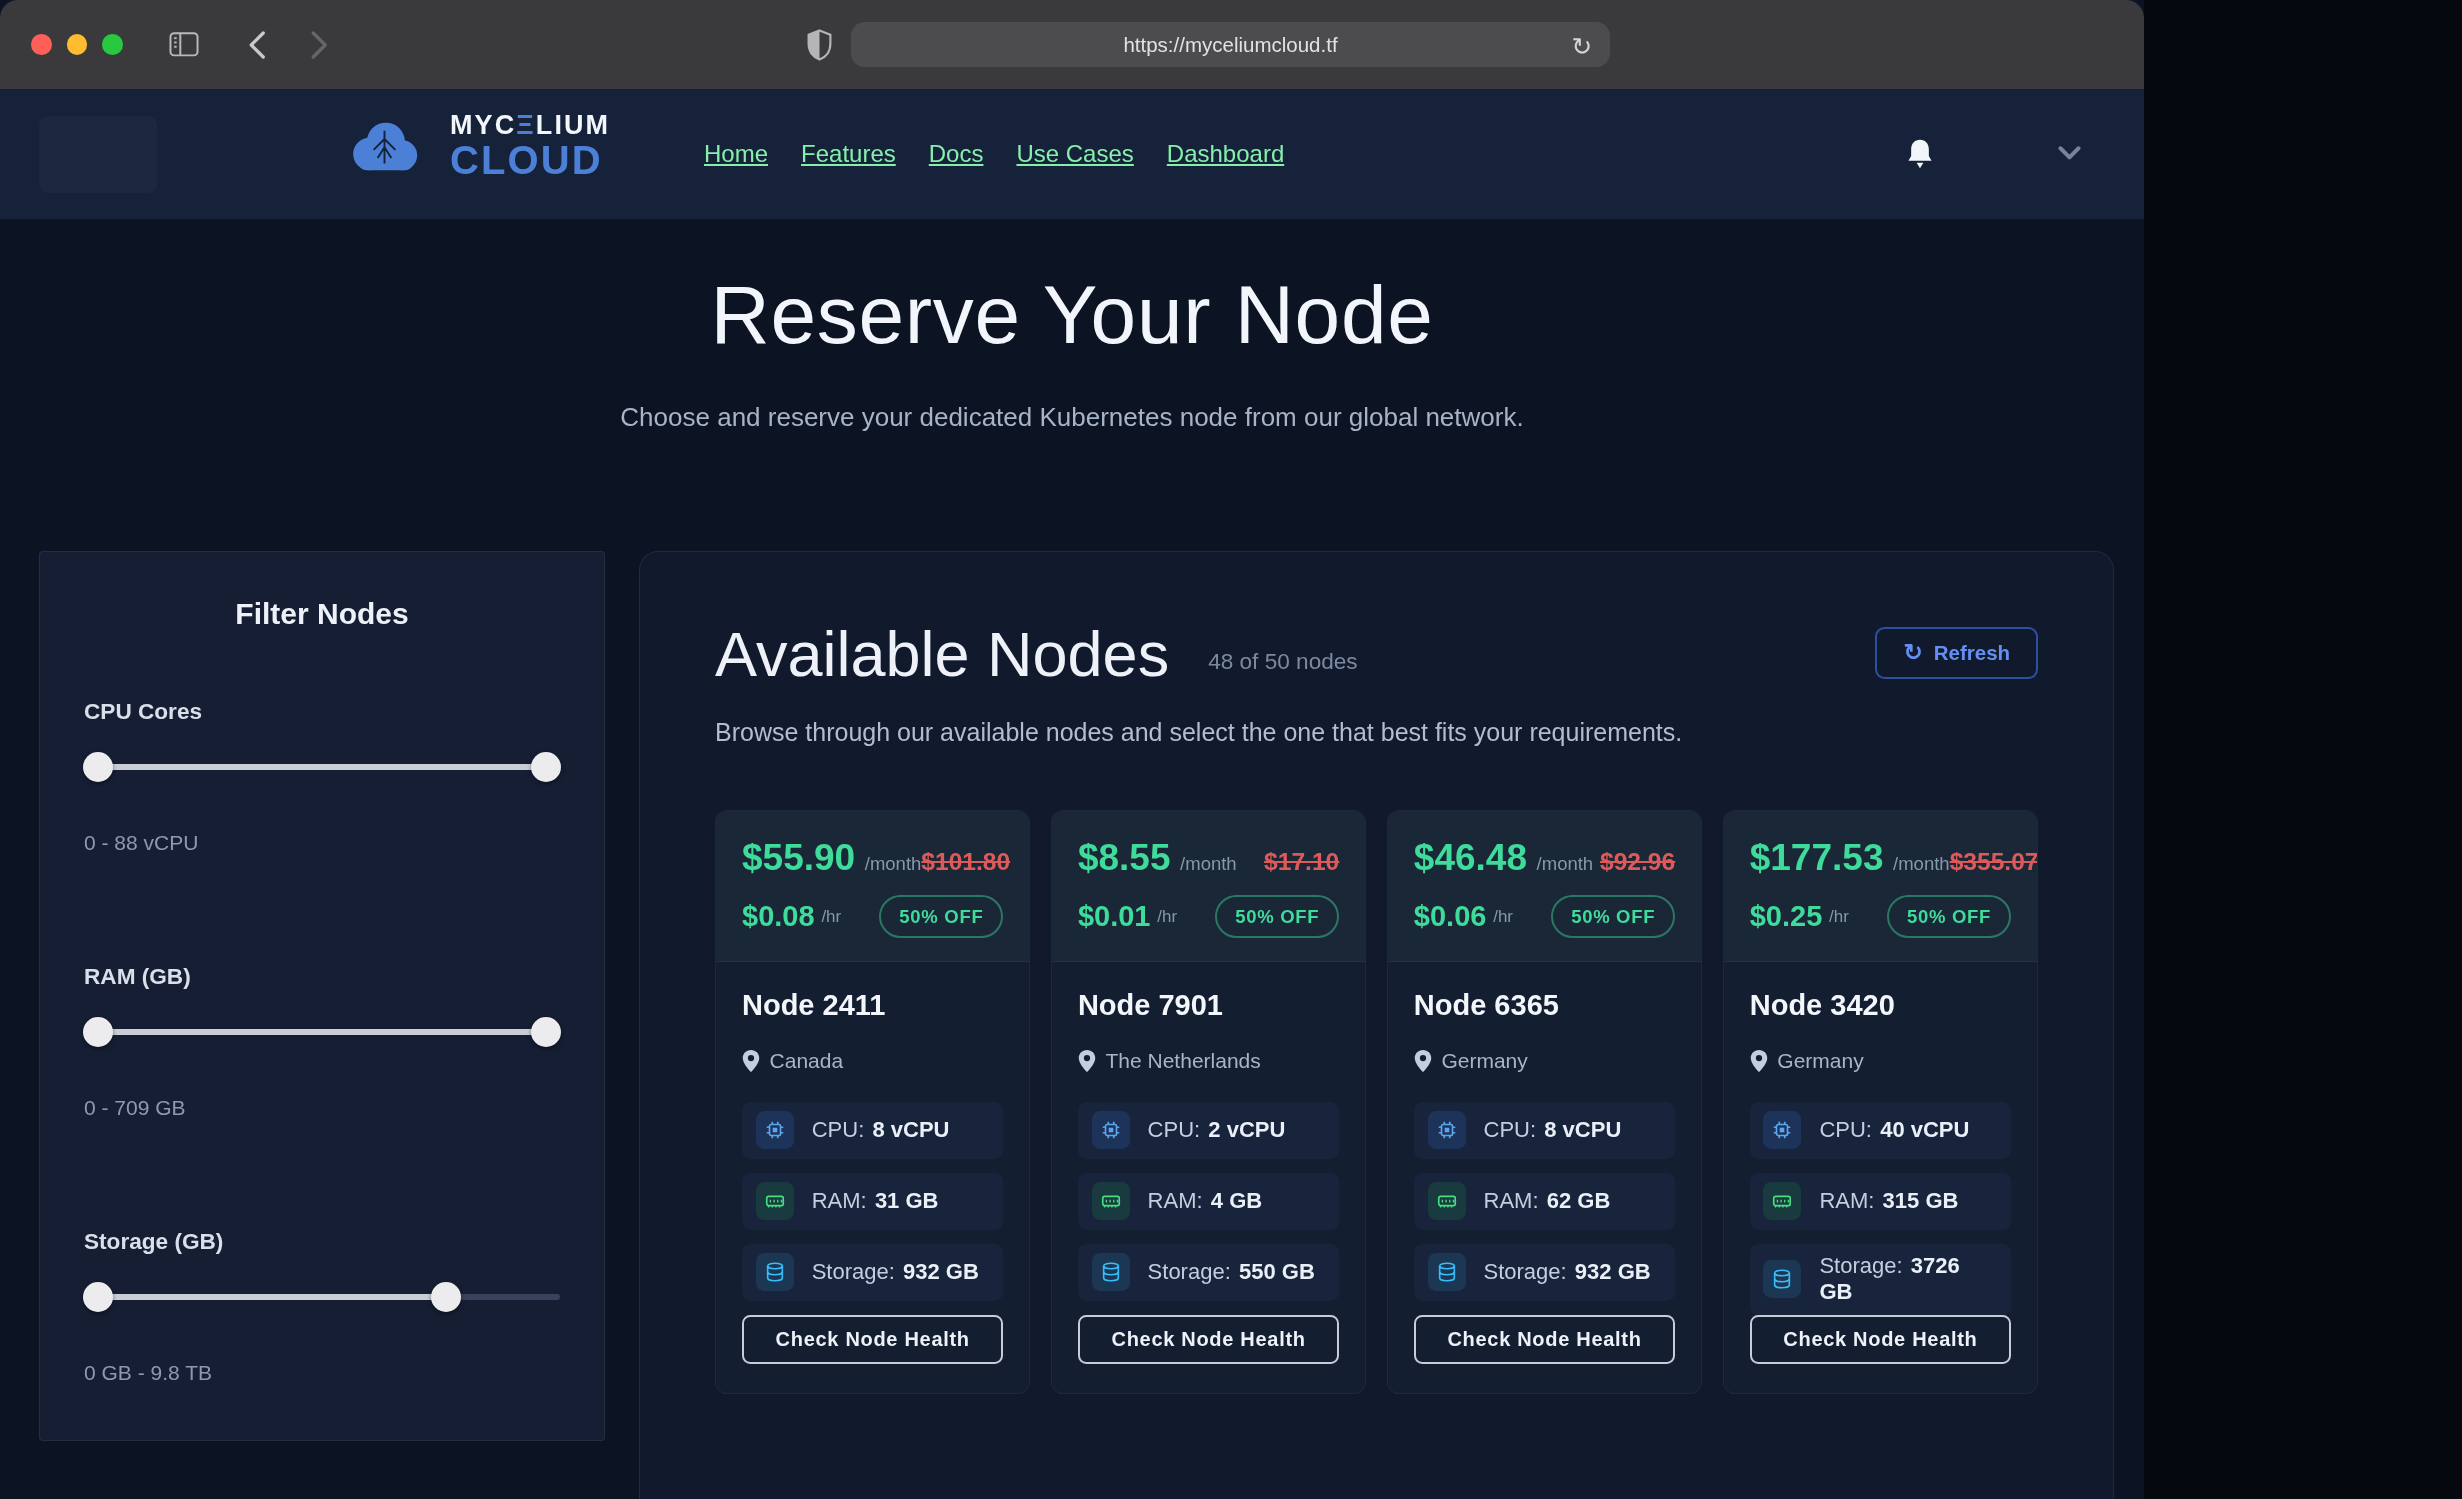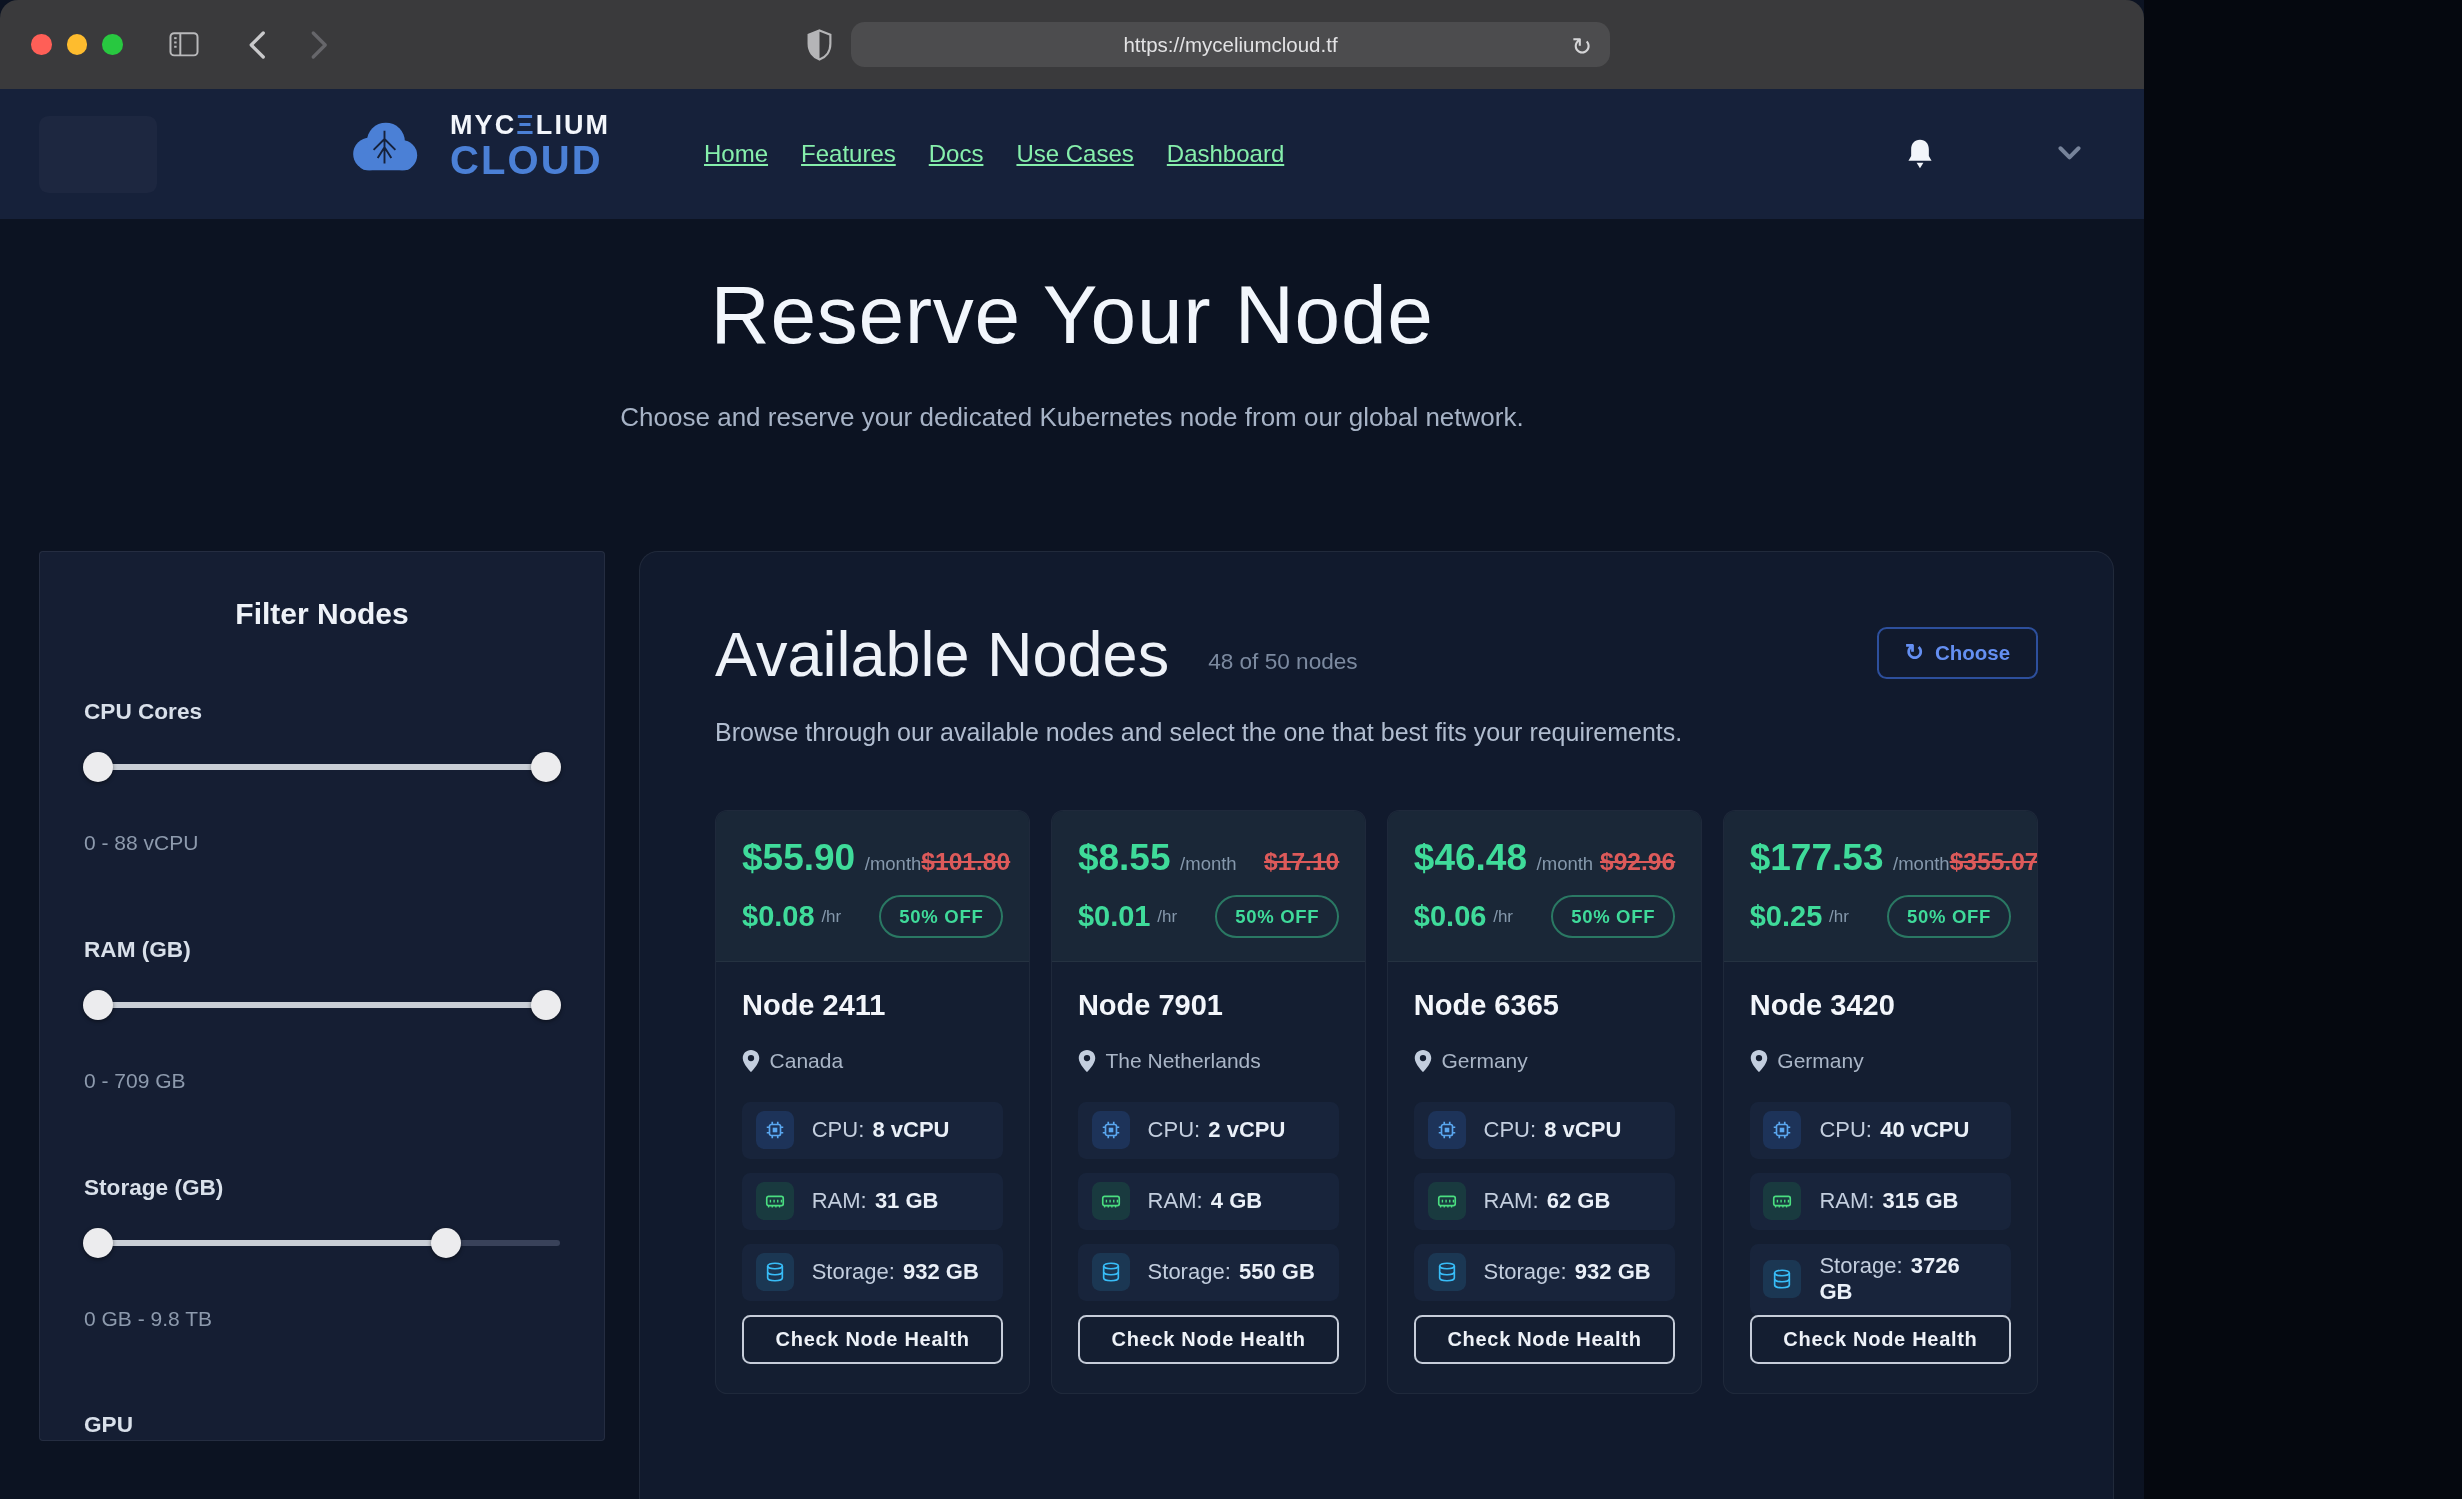--- a/index.html
+++ b/index.html
@@ -49,21 +49,21 @@
 
   
   .content { display:flex; gap:34px; padding:0 40px 0 39px; margin-top:118px; align-items:flex-start; }
 
   .filter-panel {
     flex:0 0 566px; height:890px; background:#151e33;
     border:1.4px solid rgba(255,255,255,.07); border-radius:4px;
     padding:45px 44px; overflow:hidden;
   }
   .filter-title { text-align:center; font-size:30px; font-weight:700; color:#eef2f8; }
-  .filter-section { margin-top:82px; }
+  .filter-section { margin-top:109px; }
   .filter-section.first { margin-top:68px; }
   .filter-label { font-size:22.6px; font-weight:600; color:#d9e0ea; }
   .slider { position:relative; height:30px; margin-top:27px; }
   .slider .track { position:absolute; left:0; right:0; top:11.6px; height:6.8px; border-radius:4.1px; background:#c9ced6; }
   .slider .track-dim { position:absolute; top:11.6px; height:6.8px; border-radius:4.1px; background:#39425a; }
   .slider .thumb {
     position:absolute; top:0; width:30px; height:30px; border-radius:50%;
     background:#ececee; box-shadow:0 1.4px 4.1px rgba(0,0,0,.45); cursor:pointer;
   }
   .filter-range { margin-top:49px; font-size:21px; color:#8d9aad; }
@@ -275,21 +275,21 @@
 
       </div>
     </div>
 
     <div class="main-panel">
       <div class="panel-header">
         <span class="panel-title">Available Nodes</span>
         <span class="panel-count">48 of 50 nodes</span>
         <button class="refresh-btn">
           <span class="refresh-glyph">↻</span>
-          <span>Choose</span>
+          <span>Refresh</span>
         </button>
       </div>
       <div class="panel-desc">Browse through our available nodes and select the one that best fits your requirements.</div>
 
       <div class="cards">
 
         <div class="card">
           <div class="price-head">
             <div class="price-row">
               <span class="price-month">$55.90</span>

